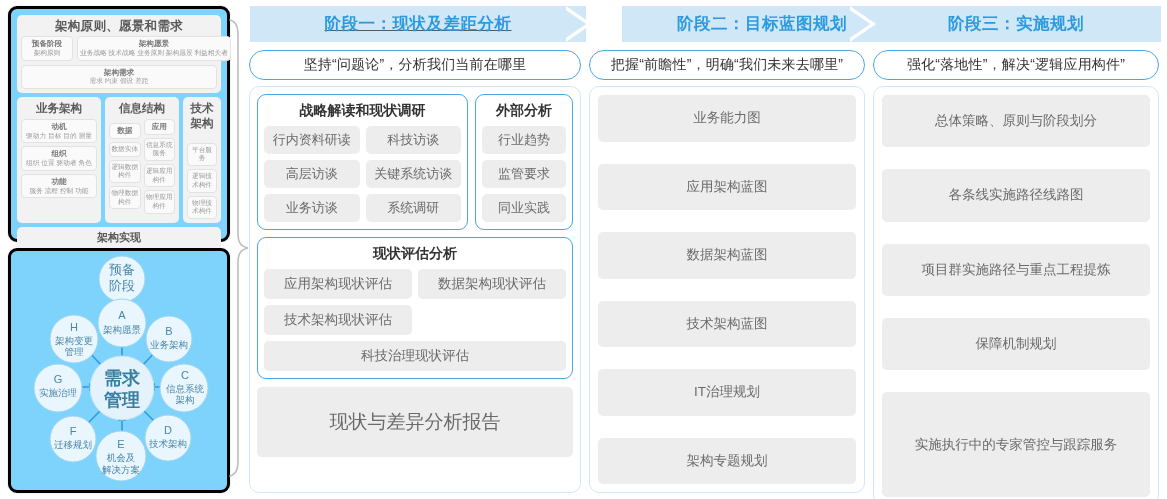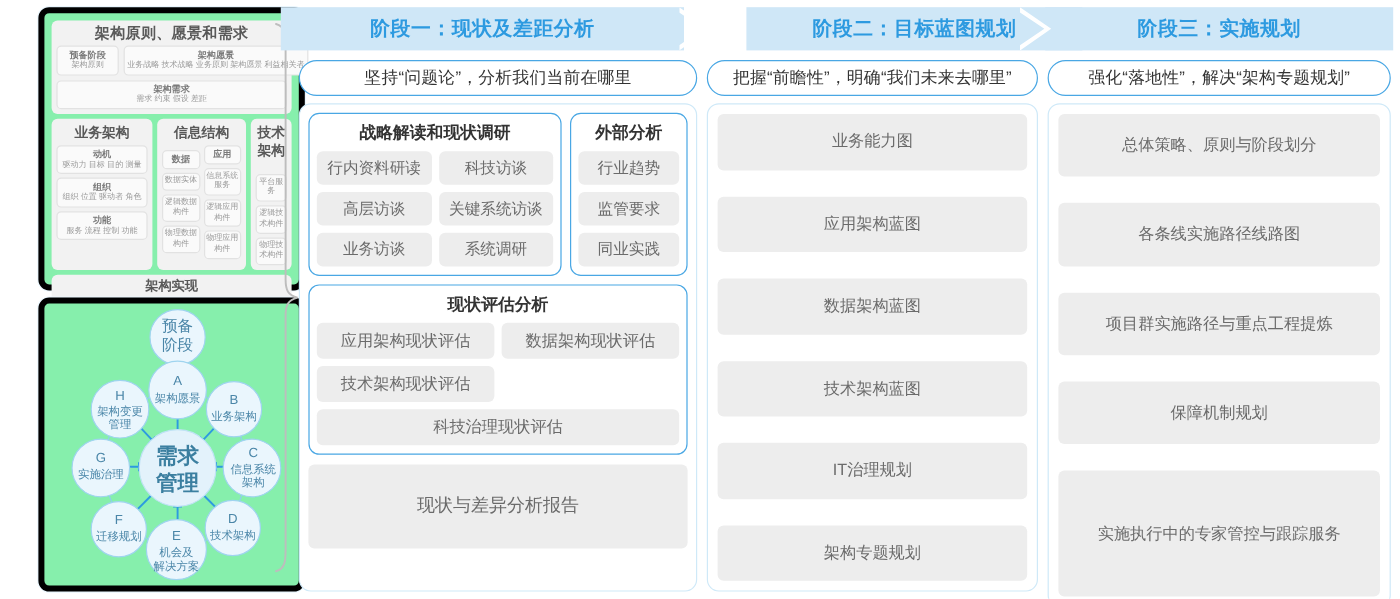--- a/index.html
+++ b/index.html
@@ -13,25 +13,24 @@
   }
 
   
   #root{ position:absolute; inset:0; }
 
   
   #left-column{
     position:absolute; left:8px; top:6px; width:222px; height:487px;
   }
   .lpanel{
-    border:5px solid #000000;
+    border:3px solid #000000;
     border-radius:9px;
-    background:#86efac;
+    background:#7dd3fc;
     box-shadow:0 0 0 1px #eaf6fd;
-    margin-left:24px;
   }
   #togaf-framework{
     position:absolute; left:0; top:0; width:222px; height:236px;
     padding:6px 6px 5px 6px;
   }
   .fw-band{
     background:#f2f2f2; border-radius:5px; padding:4px 4px;
     margin-bottom:4px;
   }
   .fw-title{
@@ -303,21 +302,21 @@
           <text x="111" y="155" font-size="18" font-weight="bold" fill="#3b7fa0">管理</text>
         </g>
       </svg>
     </div>
   </div>
 
   <svg id="brace" width="22" height="460" viewBox="0 0 22 460">
     <path d="M2,2 C10,4 10,12 10,20 L10,215 C10,224 12,228 20,230 C12,232 10,236 10,245 L10,440 C10,448 10,456 2,458" fill="none" stroke="#bdbdbd" stroke-width="1.6" stroke-linecap="round"></path>
   </svg>
 
-  <div class="phase-head" style="left:234px; width:336px;">
+  <div class="phase-head" style="left:250px; width:336px;text-decoration:underline;">
     <span class="ph-text">阶段一：现状及差距分析</span>
   </div>
   <div class="chev" style="left:566px;"></div>
 
   <div class="phase-sub" style="left:249px; width:332px;">
     <span>坚持“问题论”，分析我们当前在哪里</span>
   </div>
 
   <div class="phase-body" style="left:249px; width:332px; height:407px;">
 
@@ -350,21 +349,21 @@
         <div class="chip-grid2" style="margin-bottom:6px;">
           <div class="chip md">应用架构现状评估</div>
           <div class="chip md">数据架构现状评估</div>
           <div class="chip md">技术架构现状评估</div>
         </div>
         <div class="chip md">科技治理现状评估</div>
       </div>
     </div>
 
     <div style="padding:8px 7px 7px 7px;">
-      <div class="chip" style="height:70px; font-size:15px;">现状与差异分析报告</div>
+      <div class="chip" style="height:70px; font-size:19px;">现状与差异分析报告</div>
     </div>
   </div>
 
   <div class="phase-head" style="left:622px; width:280px;">
     <span class="ph-text">阶段二：目标蓝图规划</span>
   </div>
   <div class="chev" style="left:850px;"></div>
 
   <div class="phase-sub" style="left:589px; width:276px;">
     <span>把握“前瞻性”，明确“我们未来去哪里”</span>
@@ -379,21 +378,21 @@
       <div class="chip" style="flex:1;">IT治理规划</div>
       <div class="chip" style="flex:1;">架构专题规划</div>
     </div>
   </div>
 
   <div class="phase-head" style="left:871px; width:290px;">
     <span class="ph-text">阶段三：实施规划</span>
   </div>
 
   <div class="phase-sub" style="left:873px; width:286px;">
-    <span>强化“落地性”，解决“架构专题规划”</span>
+    <span>强化“落地性”，解决“逻辑应用构件”</span>
   </div>
 
   <div class="phase-body" style="left:873px; width:286px; height:420px;">
     <div class="stack" style="height:100%;">
       <div class="chip" style="flex:1;">总体策略、原则与阶段划分</div>
       <div class="chip" style="flex:1;">各条线实施路径线路图</div>
       <div class="chip" style="flex:1;">项目群实施路径与重点工程提炼</div>
       <div class="chip" style="flex:1;">保障机制规划</div>
       <div class="chip" style="flex:2;">实施执行中的专家管控与跟踪服务</div>
     </div>

